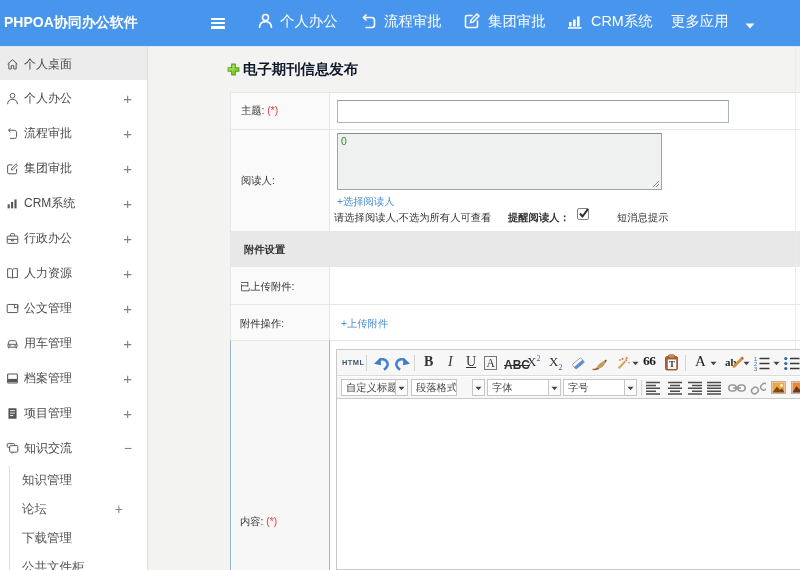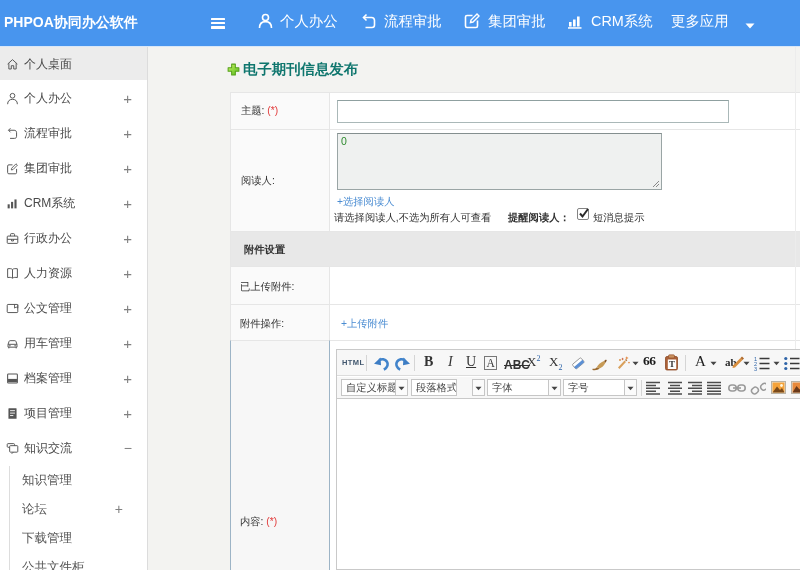--- a/index.html
+++ b/index.html
@@ -17,21 +17,21 @@
 .sitem { position:absolute; left:0; width:147px; height:35px; color:#4a4a4a; font-size:12px; }
 .sitem .ic { position:absolute; left:6px; top:11px; width:13px; height:13px; }
 .sitem .tx { position:absolute; left:24px; top:0; line-height:35px; }
 .sitem .pm { position:absolute; right:15px; top:0; line-height:35px; font-size:15px; color:#808080; font-weight:400; }
 .sub { position:absolute; left:0; width:147px; height:29px; color:#555; font-size:12.5px; }
 .sub .tx { position:absolute; left:22px; top:0; line-height:29px; }
 .sub .pm { position:absolute; right:24px; top:0; line-height:29px; font-size:14px; color:#808080; }
 #subline { position:absolute; left:9px; top:420px; width:1px; height:104px; background:#dddddd; }
 
 #content { position:absolute; left:149px; top:46px; width:651px; height:524px; background:#f3f3f1; }
-#title { position:absolute; left:227px; top:60px; height:16px; font-size:14.4px; font-weight:bold; color:#0f766e; }
+#title { position:absolute; left:227px; top:60px; height:16px; font-size:14.4px; font-weight:bold; color:#0f172a; }
 
 .cell { position:absolute; border:0 solid #e6e6e6; }
 .lab { font-size:10.3px; color:#333; white-space:nowrap; }
 .red { color:#e23c3c; }
 .link { color:#4a8cd2; font-size:10.3px; text-decoration:none; white-space:nowrap; }
 
 .ti { position:absolute; color:#333; line-height:1; white-space:nowrap; }
 .tserif { font-family:"Liberation Serif", serif; }
 .tic { position:absolute; }
 .tsep { position:absolute; top:5px; width:1px; height:16px; background:#d5d5d5; }
@@ -219,21 +219,21 @@
       </svg>
   </div>
   <div class="abs link" style="left:337px; top:195px;">+选择阅读人</div>
   <div class="lab abs" style="left:334px; top:211px;">请选择阅读人,不选为所有人可查看</div>
   <div class="lab abs" style="left:508px; top:211px; font-weight:bold;">提醒阅读人：</div>
   <div class="abs" style="left:577px; top:208px; width:12px; height:12px; background:#fff; border:1px solid #848484; border-radius:2px;">
       <svg width="12" height="13" viewBox="0 0 12 13" style="position:absolute; left:0px; top:-2px;">
         <path d="M2 6.5 L4.5 9.5 L10 2" fill="none" stroke="#2a2a2a" stroke-width="2"></path>
       </svg>
     </div>
-  <div class="lab abs" style="left:593px; top:211px;">短消息提示</div>
+  <div class="lab abs" style="left:617px; top:211px;">短消息提示</div>
 
   <div class="cell" style="left:230px; top:231px; width:570px; height:35px; background:#e8e8e8; border-width:1px 0 0 1px;"></div>
   <div class="lab abs" style="left:244px; top:243px; font-weight:bold;">附件设置</div>
 
   <div class="cell" style="left:230px; top:266px; width:100px; height:38px; background:#fafafa; border-width:1px 1px 0 1px;"></div>
   <div class="cell" style="left:330px; top:266px; width:470px; height:38px; background:#fff; border-width:1px 0 0 0;"></div>
   <div class="lab abs" style="left:240px; top:280px;">已上传附件:</div>
 
   <div class="cell" style="left:230px; top:304px; width:100px; height:36px; background:#fafafa; border-width:1px 1px 0 1px;"></div>
   <div class="cell" style="left:330px; top:304px; width:470px; height:36px; background:#fff; border-width:1px 0 0 0;"></div>

